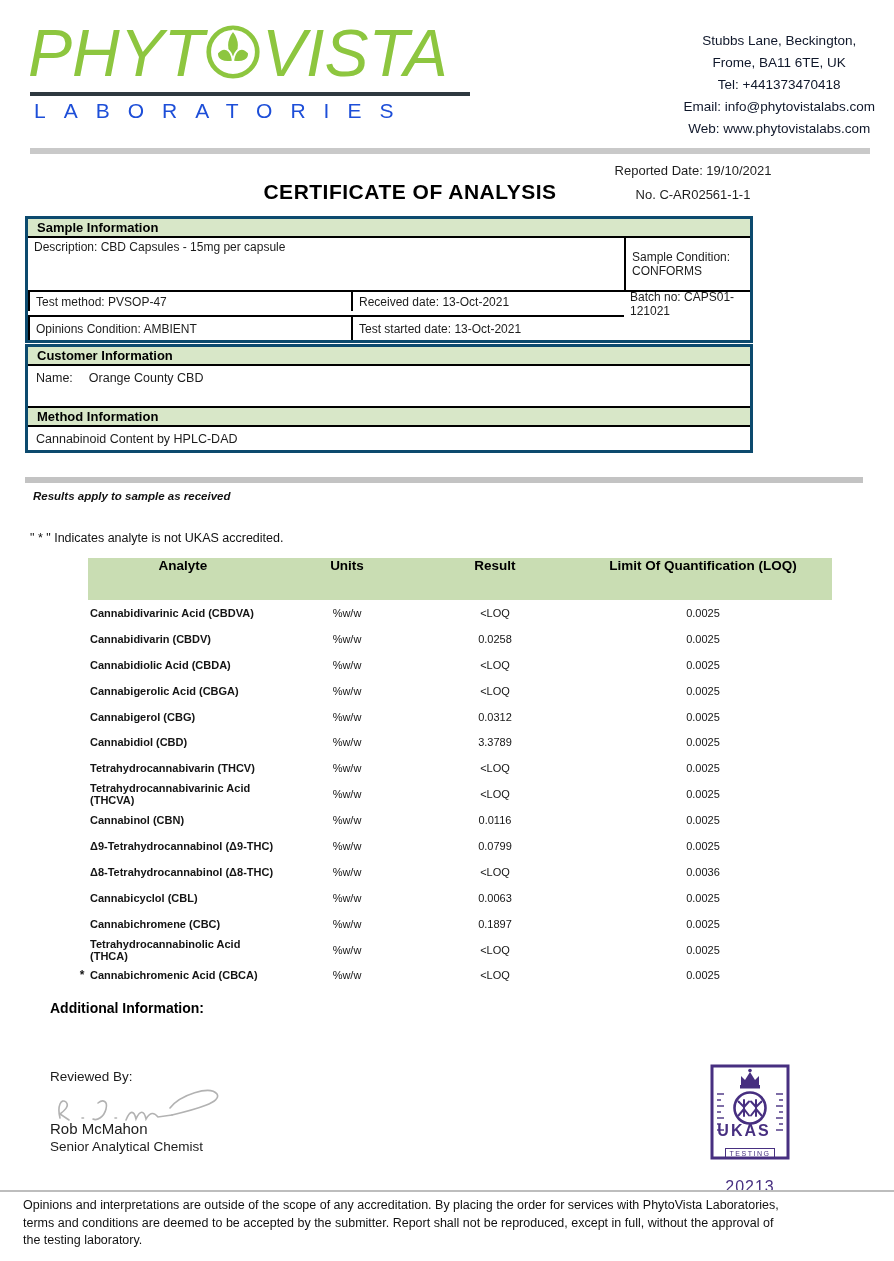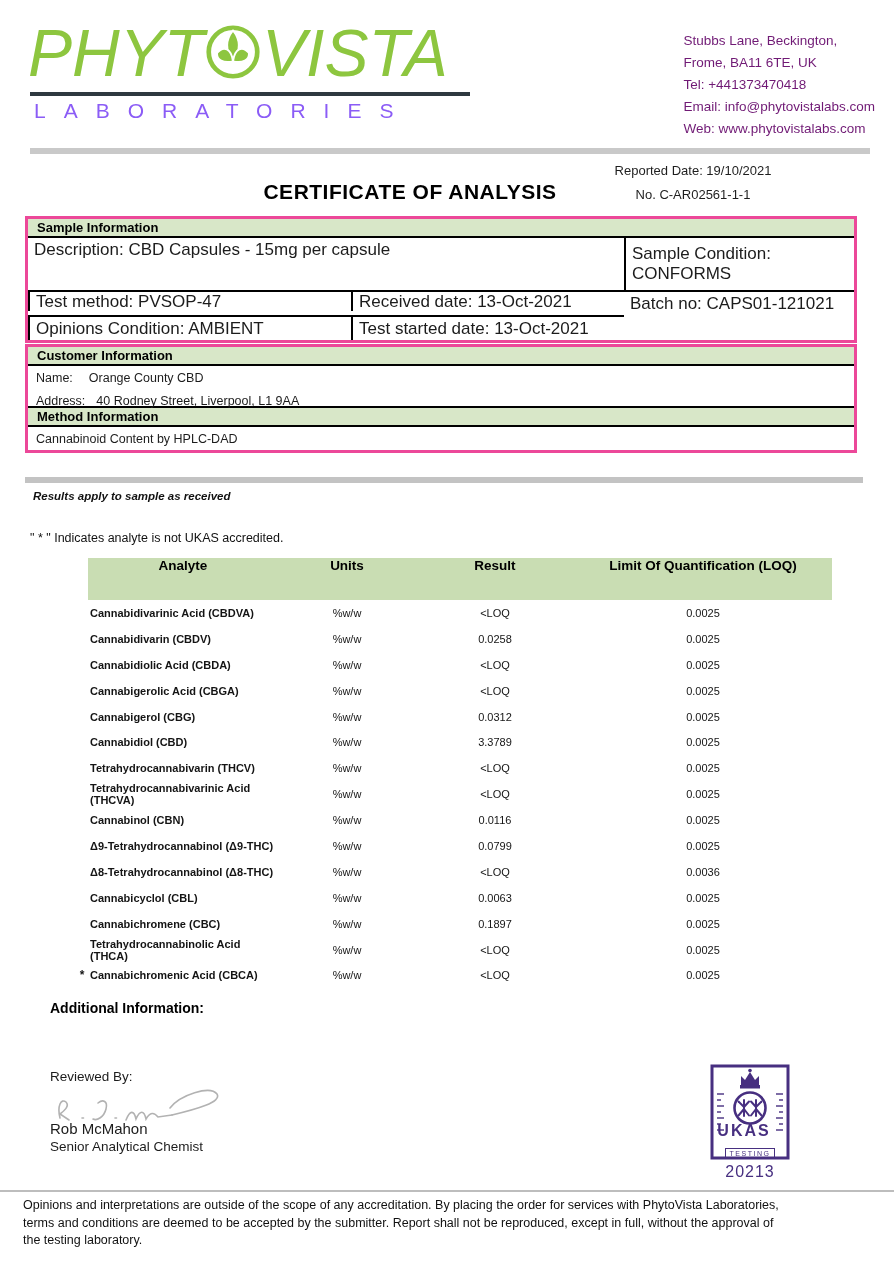--- a/index.html
+++ b/index.html
@@ -6,31 +6,31 @@
   .page {
     position:relative; width:894px; height:1261px; background:#ffffff;
     font-family:"Liberation Sans", sans-serif; color:#1c1c1c; overflow:hidden;
   }
   
   .logo { position:absolute; left:28px; top:20px; width:448px; }
   .logo-row { display:flex; align-items:center; line-height:1;font-style:italic; }
   .logo-word { font-size:66px; font-weight:500; color:#8dc63f; letter-spacing:0px; }
   .logo-leaf { margin:0 1px; }
   .logo-rule { height:4px; background:#2e3940; margin:6px 0 3px 2px; width:440px; }
-  .logo-sub { font-size:21px; letter-spacing:18px; color:#8b5cf6; font-weight:500; padding-left:6px; white-space:nowrap; }
-  .contact { position:absolute; top:30px; right:19px; text-align:left; font-size:13.5px; line-height:22px; color:#701a75; }
+  .logo-sub { font-size:21px; letter-spacing:18px; color:#1d4ed8; font-weight:500; padding-left:6px; white-space:nowrap; }
+  .contact { position:absolute; top:30px; right:19px; text-align:center; font-size:13.5px; line-height:22px; color:#0f172a; }
   .bar1 { position:absolute; top:148px; left:30px; width:840px; height:6px; background:#c9c9c9; }
   .report-meta { position:absolute; top:159px; right:76px; width:250px; text-align:center; font-size:13px; line-height:24px; color:#1e1e1e; }
   .coa-title { position:absolute; top:180px; left:0; width:820px; text-align:center; font-size:21px; font-weight:bold; letter-spacing:0.5px; color:#000; }
 
   
-  .info-section { position:absolute; left:25px; width:832px; border:3px solid #ec4899; box-sizing:border-box; background:#fff; }
+  .info-section { position:absolute; left:25px; width:728px; border:3px solid #0c4a6e; box-sizing:border-box; background:#fff; }
   .band { height:17px; display:flex; align-items:center; background:#d8e7c8; border-bottom:2px solid #000; font-size:13px; font-weight:bold; padding-left:9px; color:#000; }
   .band.bt { border-top:2px solid #000; }
-  .sgrid { display:grid; grid-template-columns:323px 273px 1fr; font-size:17px; }
+  .sgrid { display:grid; grid-template-columns:323px 273px 1fr; font-size:12px; }
   .cell { padding:2px 6px; box-sizing:border-box; }
   .bl { border-left:2px solid #000; }
   .bt2 { border-top:2px solid #000; }
   .h-desc { height:52px; }
   .h-mid { height:21px; display:flex; align-items:center; }
   .h-bot { height:25px; display:flex; align-items:center; }
   .v-center { display:flex; align-items:center; }
   .cust-box { height:40px; font-size:12.5px; padding:5px 0 0 8px; box-sizing:border-box; }
   .cust-line2 { margin-top:9px; }
   .lbl-gap1 { margin-left:16px; }
@@ -56,21 +56,21 @@
   .reviewed { position:absolute; top:1069px; left:50px; font-size:13.5px; }
   .sig { position:absolute; top:1078px; left:52px; }
   .rev-name { position:absolute; top:1120px; left:50px; font-size:15px; }
   .rev-title { position:absolute; top:1139px; left:50px; font-size:13.5px; }
 
   .ukas { position:absolute; top:1064px; left:708px; width:84px; text-align:center; }
   .ukas-wrap { position:relative; width:80px; height:96px; margin:0 auto; }
   .ukas-name { position:absolute; top:58px; left:0; width:68px; text-align:center; color:#472f80; font-weight:bold; font-size:16px; letter-spacing:2px; }
   .ukas-type-row { position:absolute; top:78px; left:0; width:80px; text-align:center; }
   .ukas-type { display:inline-block; border:1px solid #472f80; color:#472f80; font-size:7px; letter-spacing:1.5px; padding:1px 4px 0; }
-  .ukas-number { margin-top:3px; color:#472f80; font-size:16px; letter-spacing:1px; }
+  .ukas-number { margin-top:18px; color:#472f80; font-size:16px; letter-spacing:1px; }
 
   .footer-line { position:absolute; top:1190px; left:0; width:894px; height:2px; background:#bdbdbd; }
   .footer { position:absolute; top:1197px; left:23px; width:780px; font-size:12.5px; line-height:17.5px; color:#111; }
 </style>
 </head>
 <body>
 
 <div class="page">
 
   <div class="logo">
@@ -123,23 +123,20 @@
       <div class="cell bt2 bl h-bot">Opinions Condition: AMBIENT</div>
       <div class="cell bt2 bl h-bot">Test started date: 13-Oct-2021</div>
     </div>
   </div>
 
   <div class="info-section" style="top:344px;">
     <div class="band">Customer Information</div>
     <div class="cust-box">
       <div>
         <span>Name:</span><span class="lbl-gap1">Orange County CBD</span>
-      </div>
-      <div class="cust-line2">
-        <span>Address:</span><span class="lbl-gap2">40 Rodney Street, Liverpool, L1 9AA</span>
       </div>
     </div>
     <div class="band bt">Method Information</div>
     <div class="method-box">Cannabinoid Content by HPLC-DAD</div>
   </div>
 
   <div class="bar2"></div>
 
   <div class="results-note">Results apply to sample as received</div>
   <div class="accred-note">" * " Indicates analyte is not UKAS accredited.</div>

